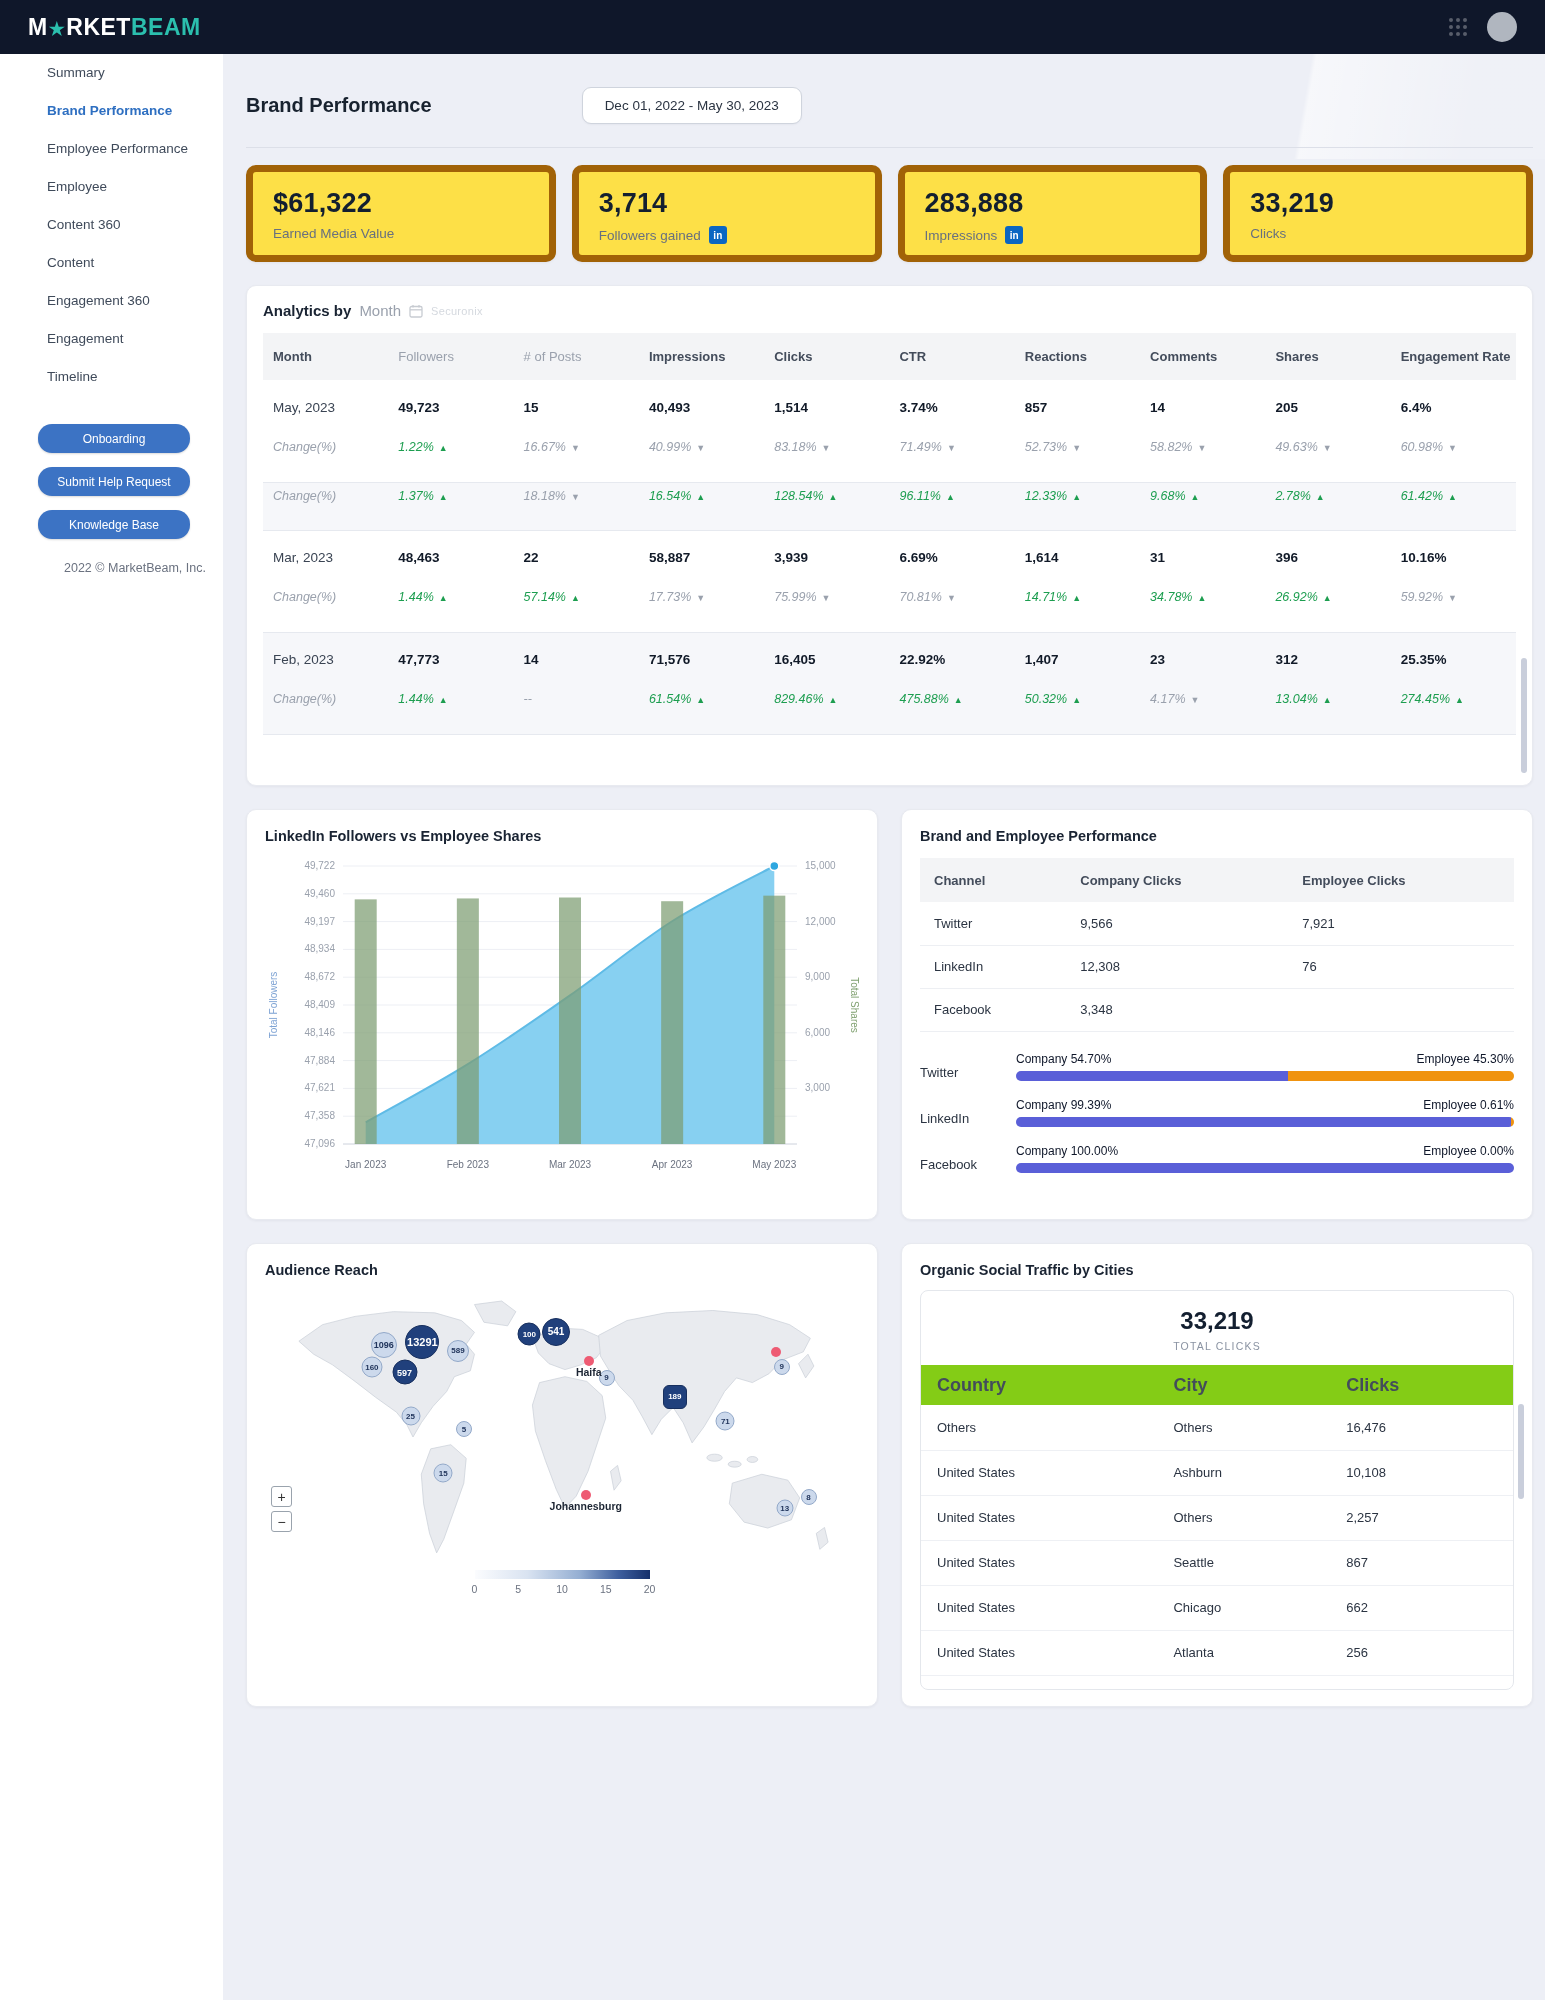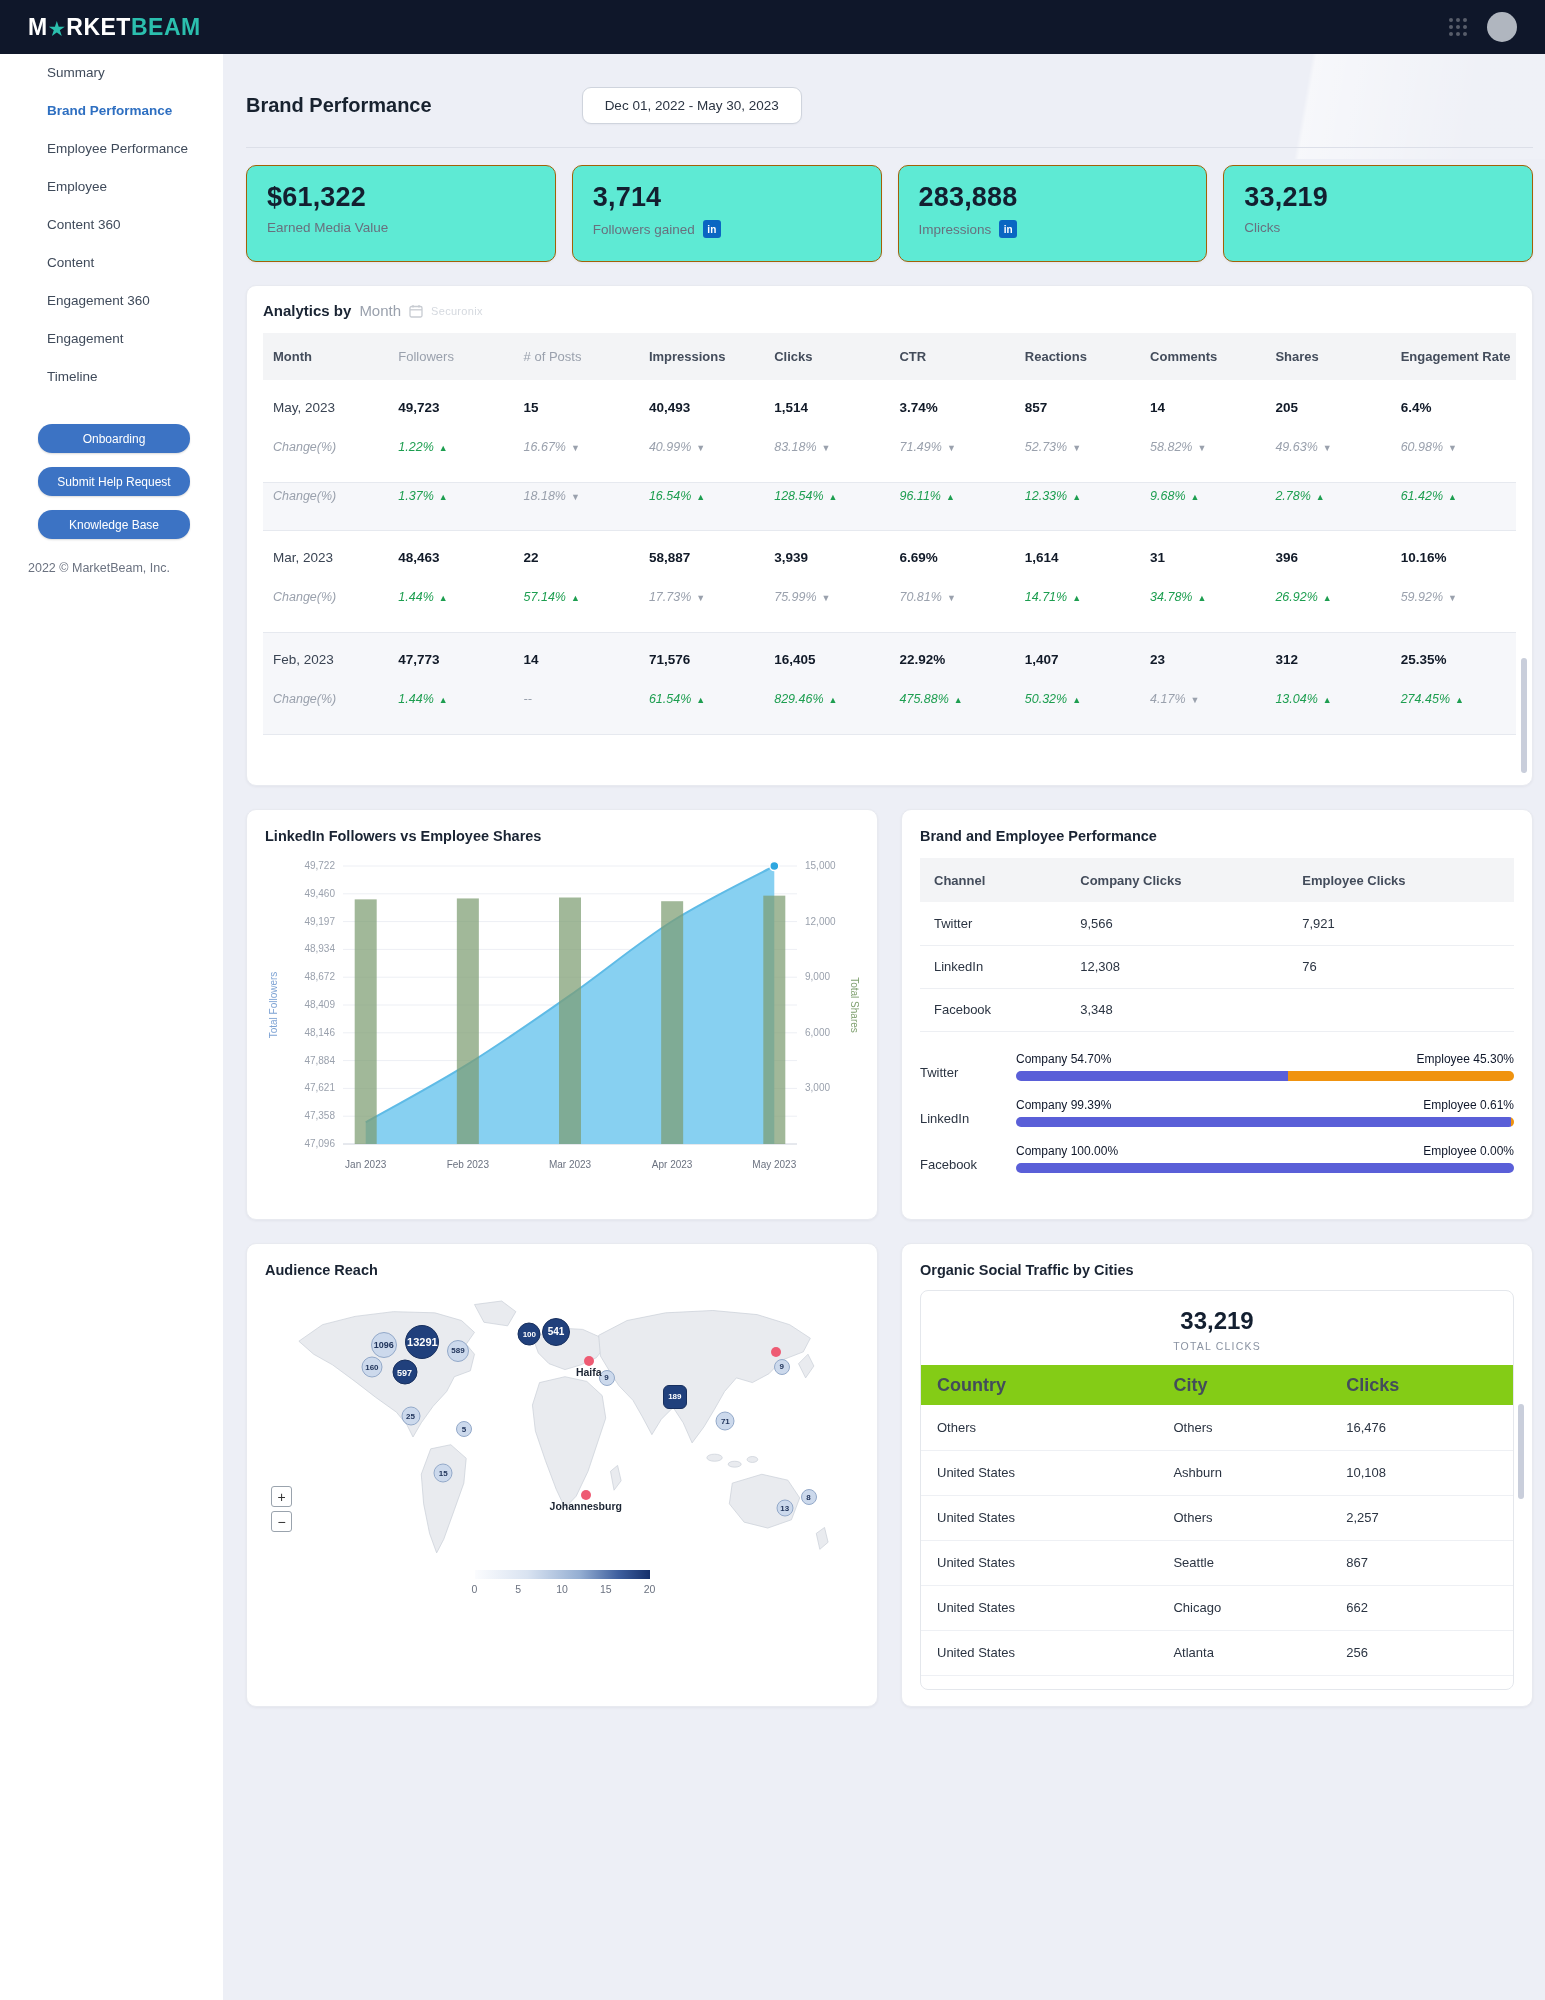--- a/index.html
+++ b/index.html
@@ -17,31 +17,31 @@
   .avatar{width:30px;height:30px;border-radius:50%;background:#ccd2d9;opacity:.85;cursor:pointer}
   .swoosh{position:absolute;top:54px;right:0;width:430px;height:105px;background:linear-gradient(100deg,rgba(255,255,255,0) 44%,rgba(255,255,255,.55) 45%,rgba(255,255,255,.12) 82%);pointer-events:none;z-index:1}
 
   
   .sidebar{position:absolute;top:54px;left:0;width:223px;bottom:0;background:#fff;z-index:5}
   .side-item{height:38px;line-height:38px;padding-left:47px;font-size:13.5px;color:#3f4a5a;cursor:pointer;white-space:nowrap}
   .side-item.active{color:#2e6fc1;font-weight:700}
   .side-section{height:38px;line-height:38px;padding-left:23px;font-size:13.5px;color:#3f4a5a;cursor:pointer}
   .side-buttons{margin-top:28px;display:flex;flex-direction:column;gap:14px;align-items:flex-start;padding-left:38px}
   .side-btn{width:152px;height:29px;border:none;border-radius:14px;background:#3c73c4;color:#fff;font-size:12px;font-family:inherit;cursor:pointer;box-shadow:0 1px 2px rgba(0,0,0,.15)}
-  .copyright{margin-top:22px;padding-left:28px;font-size:12.5px;color:#6b7280}
+  .copyright{margin-top:22px;padding-left:64px;font-size:12.5px;color:#6b7280}
 
   
   .main{position:absolute;left:223px;top:54px;right:0;bottom:0;padding:0 12px 0 23px;z-index:2}
   .page-head{display:flex;align-items:center;margin-top:26px;height:50px}
   h1{font-size:20px;color:#18222f;font-weight:700}
   .date-chip{margin-left:150px;background:#fff;border:1px solid #cfd4dd;border-radius:9px;padding:10px 22px;font-size:13.5px;color:#2b3442;cursor:pointer;box-shadow:0 1px 2px rgba(16,24,40,.04)}
   .sep{height:1px;background:#dcdfe8;margin-top:17px}
 
   .kpi-row{display:flex;gap:16px;margin-top:17px}
-  .kpi-card{flex:1;background:#5eead4;border:1px solid #a16207;border-radius:10px;box-shadow:0 1px 3px rgba(16,24,40,.05);padding:16px 20px;height:97px}
+  .kpi-card{flex:1;background:#fde047;border:7px solid #a16207;border-radius:10px;box-shadow:0 1px 3px rgba(16,24,40,.05);padding:16px 20px;height:97px}
   .kpi-value{font-size:27px;font-weight:700;color:#131f30;letter-spacing:.2px}
   .kpi-label-row{display:flex;align-items:center;gap:8px;margin-top:7px}
   .kpi-label{font-size:13.5px;color:#68707e}
   .li-icon{width:18px;height:18px;background:#0a66c2;color:#fff;border-radius:3px;font-size:10px;font-weight:700;display:flex;align-items:center;justify-content:center}
 
   .card{background:#fff;border:1px solid #e8eaf0;border-radius:10px;box-shadow:0 1px 3px rgba(16,24,40,.05)}
 
   
   .analytics-card{margin-top:23px;height:501px;padding:16px 16px 0;position:relative;overflow:hidden}
   .card-title-row{display:flex;align-items:center;gap:8px;font-size:15px;margin-bottom:14px}

